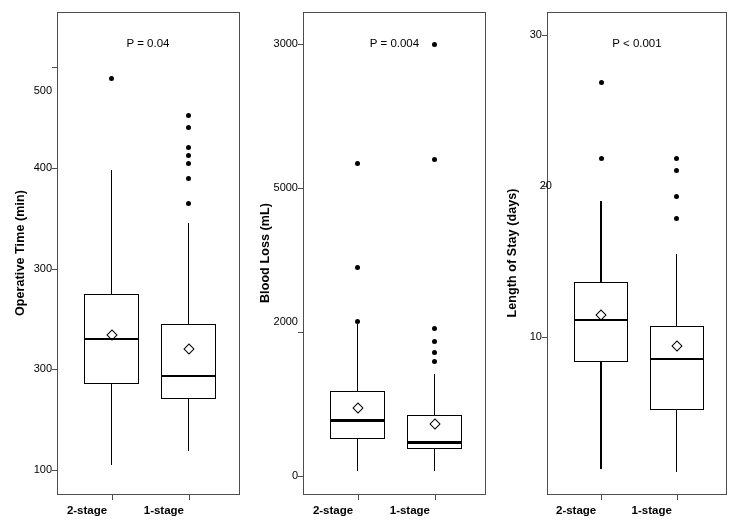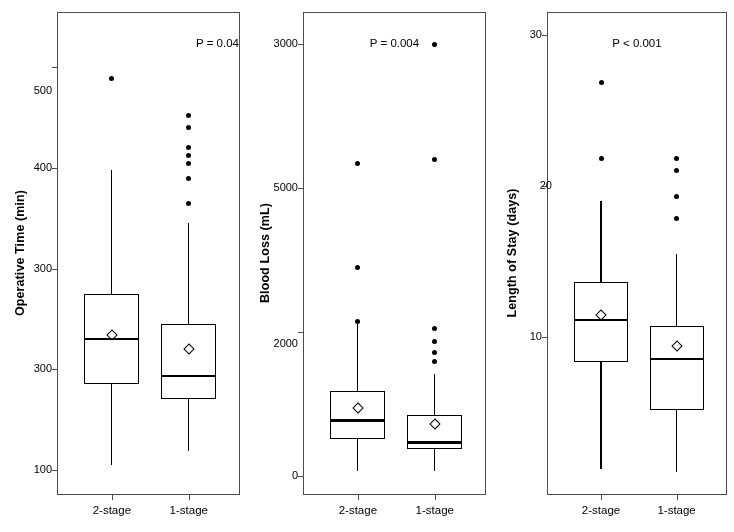--- a/index.html
+++ b/index.html
@@ -54,22 +54,23 @@
   }
   .xtick-mark {
     position: absolute;
     background: #4d4d4d;
     width: 1px;
     height: 5px;
   }
   .xtick-label {
     position: absolute;
     font-size: 11.5px;
-    text-align: center;
-    white-space: nowrap;
+    text-align: left;
+    white-space: nowrap;
+    font-weight: bold;
   }
   .pvalue {
     position: absolute;
     font-size: 11.5px;
     white-space: nowrap;
     text-align: center;
   }
   .box {
     position: absolute;
     border: 1.3px solid #000000;
@@ -117,21 +118,21 @@
       <div class="ytick-mark" style="left: 52px; top: 269px;"></div>
       <div class="ytick-label" style="left: 12px; width: 40px; top: 261.594px;">300</div>
       <div class="ytick-mark" style="left: 52px; top: 168px;"></div>
       <div class="ytick-label" style="left: 12px; width: 40px; top: 160.969px;">400</div>
       <div class="ytick-mark" style="left: 52px; top: 67px;"></div>
       <div class="ytick-label" style="left: 12px; width: 40px; top: 60.3438px; margin-top: 24px;">500</div>
       <div class="xtick-mark" style="left: 112px; top: 495px;"></div>
       <div class="xtick-label" style="left: 66.9px; width: 90px; top: 504px;">2-stage</div>
       <div class="xtick-mark" style="left: 189px; top: 495px;"></div>
       <div class="xtick-label" style="left: 143.76px; width: 90px; top: 504px;">1-stage</div>
-      <div class="pvalue" style="left: 57px; width: 182px; top: 37px; text-align: right;">P = 0.04</div>
+      <div class="pvalue" style="left: 57px; width: 182px; top: 37px;">P = 0.04</div>
       <div class="whisker-line" style="left: 111.3px; top: 169.981px; height: 123.769px;"></div>
       <div class="whisker-line" style="left: 111.3px; top: 384.312px; height: 80.5px;"></div>
       <div class="box" style="left: 84.45px; top: 293.75px; width: 54.9px; height: 90.5625px;"></div>
       <div class="median" style="left: 84.45px; width: 54.9px; top: 337.831px;"></div>
       <div class="mean-diamond" style="left: 107.9px; top: 331.006px;"></div>
       <div class="outlier" style="left: 109.4px; top: 75.9125px;"></div>
       <div class="whisker-line" style="left: 188.16px; top: 223.312px; height: 100.625px;"></div>
       <div class="whisker-line" style="left: 188.16px; top: 399.406px; height: 51.3188px;"></div>
       <div class="box" style="left: 161.31px; top: 323.938px; width: 54.9px; height: 75.4688px;"></div>
       <div class="median" style="left: 161.31px; width: 54.9px; top: 375.062px;"></div>
@@ -143,21 +144,21 @@
       <div class="outlier" style="left: 186.26px; top: 161.444px;"></div>
       <div class="outlier" style="left: 186.26px; top: 175.531px;"></div>
       <div class="outlier" style="left: 186.26px; top: 200.688px;"></div>
     </div>
     <div class="panel" style="left: 0px;">
       <div class="plot-area" style="left: 303px; top: 12px; width: 183px; height: 483px;"></div>
       <div class="axis-title" style="left: 258px; top: 253px; transform: rotate(-90deg) translateX(-50%);">Blood Loss (mL)</div>
       <div class="ytick-mark" style="left: 298px; top: 476px;"></div>
       <div class="ytick-label" style="left: 258px; width: 40px; top: 469.285px;">0</div>
       <div class="ytick-mark" style="left: 298px; top: 332px;"></div>
-      <div class="ytick-label" style="left: 258px; width: 40px; top: 337px;">2000</div>
+      <div class="ytick-label" style="left: 258px; width: 40px; top: 315px;">2000</div>
       <div class="ytick-mark" style="left: 298px; top: 188px;"></div>
       <div class="ytick-label" style="left: 258px; width: 40px; top: 181.356px;">5000</div>
       <div class="ytick-mark" style="left: 298px; top: 44px;"></div>
       <div class="ytick-label" style="left: 258px; width: 40px; top: 37.392px;">3000</div>
       <div class="xtick-mark" style="left: 358px; top: 495px;"></div>
       <div class="xtick-label" style="left: 312.9px; width: 90px; top: 504px;">2-stage</div>
       <div class="xtick-mark" style="left: 435px; top: 495px;"></div>
       <div class="xtick-label" style="left: 389.76px; width: 90px; top: 504px;">1-stage</div>
       <div class="pvalue" style="left: 303px; width: 183px; top: 37px;">P = 0.004</div>
       <div class="whisker-line" style="left: 357.3px; top: 323.683px; height: 67.6632px;"></div>

